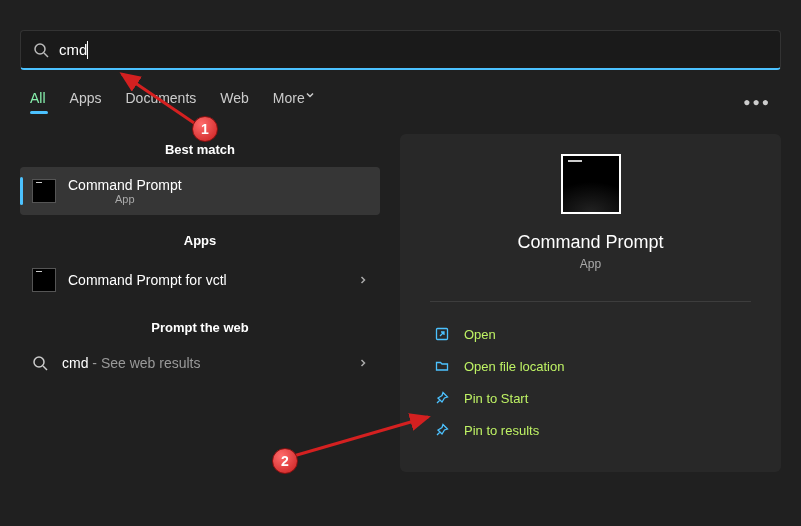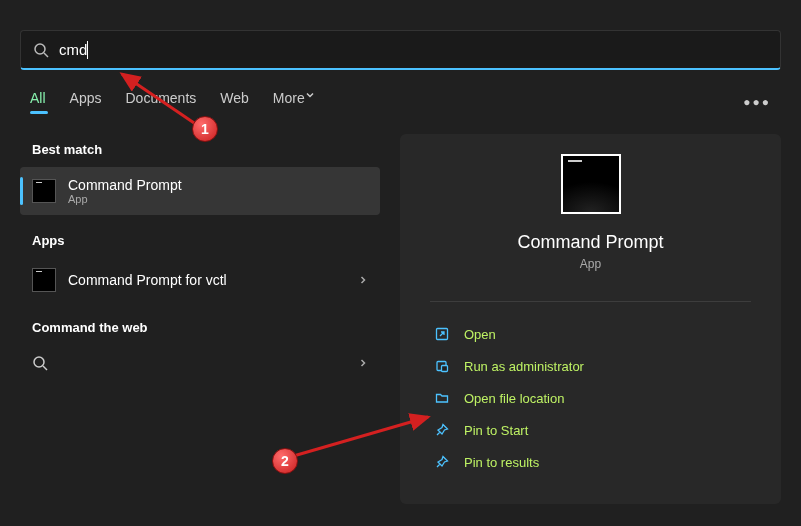--- a/index.html
+++ b/index.html
@@ -70,21 +70,21 @@
   .tab-more { display: flex; }
   .more-dots {
     position: absolute;
     right: 30px;
     color: #ccc;
     cursor: pointer;
     letter-spacing: 2px;
     font-size: 12px;
   }
   .content { display: flex; padding: 10px 20px 0 20px; gap: 20px; }
-  .left-col { width: 360px; }
+  .left-col { width: 360px; text-align: center; }
   .right-col {
     flex: 1;
     background: rgba(255,255,255,0.04);
     border-radius: 6px;
     padding: 20px 0;
   }
   .section-header {
     font-size: 13px;
     font-weight: 600;
     color: #fff;
@@ -263,26 +263,29 @@
     <div class="result-item">
       <div class="app-icon"></div>
       <span class="result-title">Command Prompt for vctl</span>
       <span class="chevron">
         <svg width="10" height="10" viewBox="0 0 10 10" fill="none" stroke="#aaa" stroke-width="1.5">
             <path d="M3.5 2 L6.5 5 L3.5 8"></path>
           </svg>
       </span>
     </div>
 
-    <div class="section-header" style="margin-top:10px">Command the web</div>
+    <div class="section-header" style="margin-top:10px">Prompt the web</div>
     <div class="result-item web-item">
       <svg class="search-glyph" viewBox="0 0 16 16" fill="none" stroke="#ccc" stroke-width="1.5">
           <circle cx="7" cy="7" r="5"></circle>
           <line x1="11" y1="11" x2="15" y2="15"></line>
         </svg>
+      <span>
+        <span class="web-term">cmd</span><span class="web-suffix"> - See web results</span>
+      </span>
       <span class="chevron">
         <svg width="10" height="10" viewBox="0 0 10 10" fill="none" stroke="#aaa" stroke-width="1.5">
             <path d="M3.5 2 L6.5 5 L3.5 8"></path>
           </svg>
       </span>
     </div>
   </div>
 
   <div class="right-col">
     <div class="detail-hero">
@@ -297,29 +300,20 @@
           <svg width="14" height="14" viewBox="0 0 14 14" fill="none" stroke="#4cc2ff" stroke-width="1.3">
               <rect x="1.5" y="1.5" width="11" height="11" rx="1"></rect>
               <path d="M5 9 L9 5 M6 5 H9 V8"></path>
             </svg>
         </span>
         <span>Open</span>
       </div>
       <div class="action-item">
         <span class="action-icon">
           <svg width="14" height="14" viewBox="0 0 14 14" fill="none" stroke="#4cc2ff" stroke-width="1.3">
-              <rect x="2" y="2.5" width="9" height="9" rx="1"></rect>
-              <rect x="6.5" y="6.5" width="6" height="6" rx="1" fill="#202020"></rect>
-            </svg>
-        </span>
-        <span>Run as administrator</span>
-      </div>
-      <div class="action-item">
-        <span class="action-icon">
-          <svg width="14" height="14" viewBox="0 0 14 14" fill="none" stroke="#4cc2ff" stroke-width="1.3">
               <path d="M1.5 4 V11 H12.5 V5 H7 L5.5 3.5 H1.5 Z"></path>
             </svg>
         </span>
         <span>Open file location</span>
       </div>
       <div class="action-item">
         <span class="action-icon">
           <svg width="14" height="14" viewBox="0 0 14 14" fill="none" stroke="#4cc2ff" stroke-width="1.3">
               <path d="M8 1.5 L12.5 6 L9.5 7 L7 11 L3 7 L7 4.5 Z M5 9 L2 12"></path>
             </svg>

